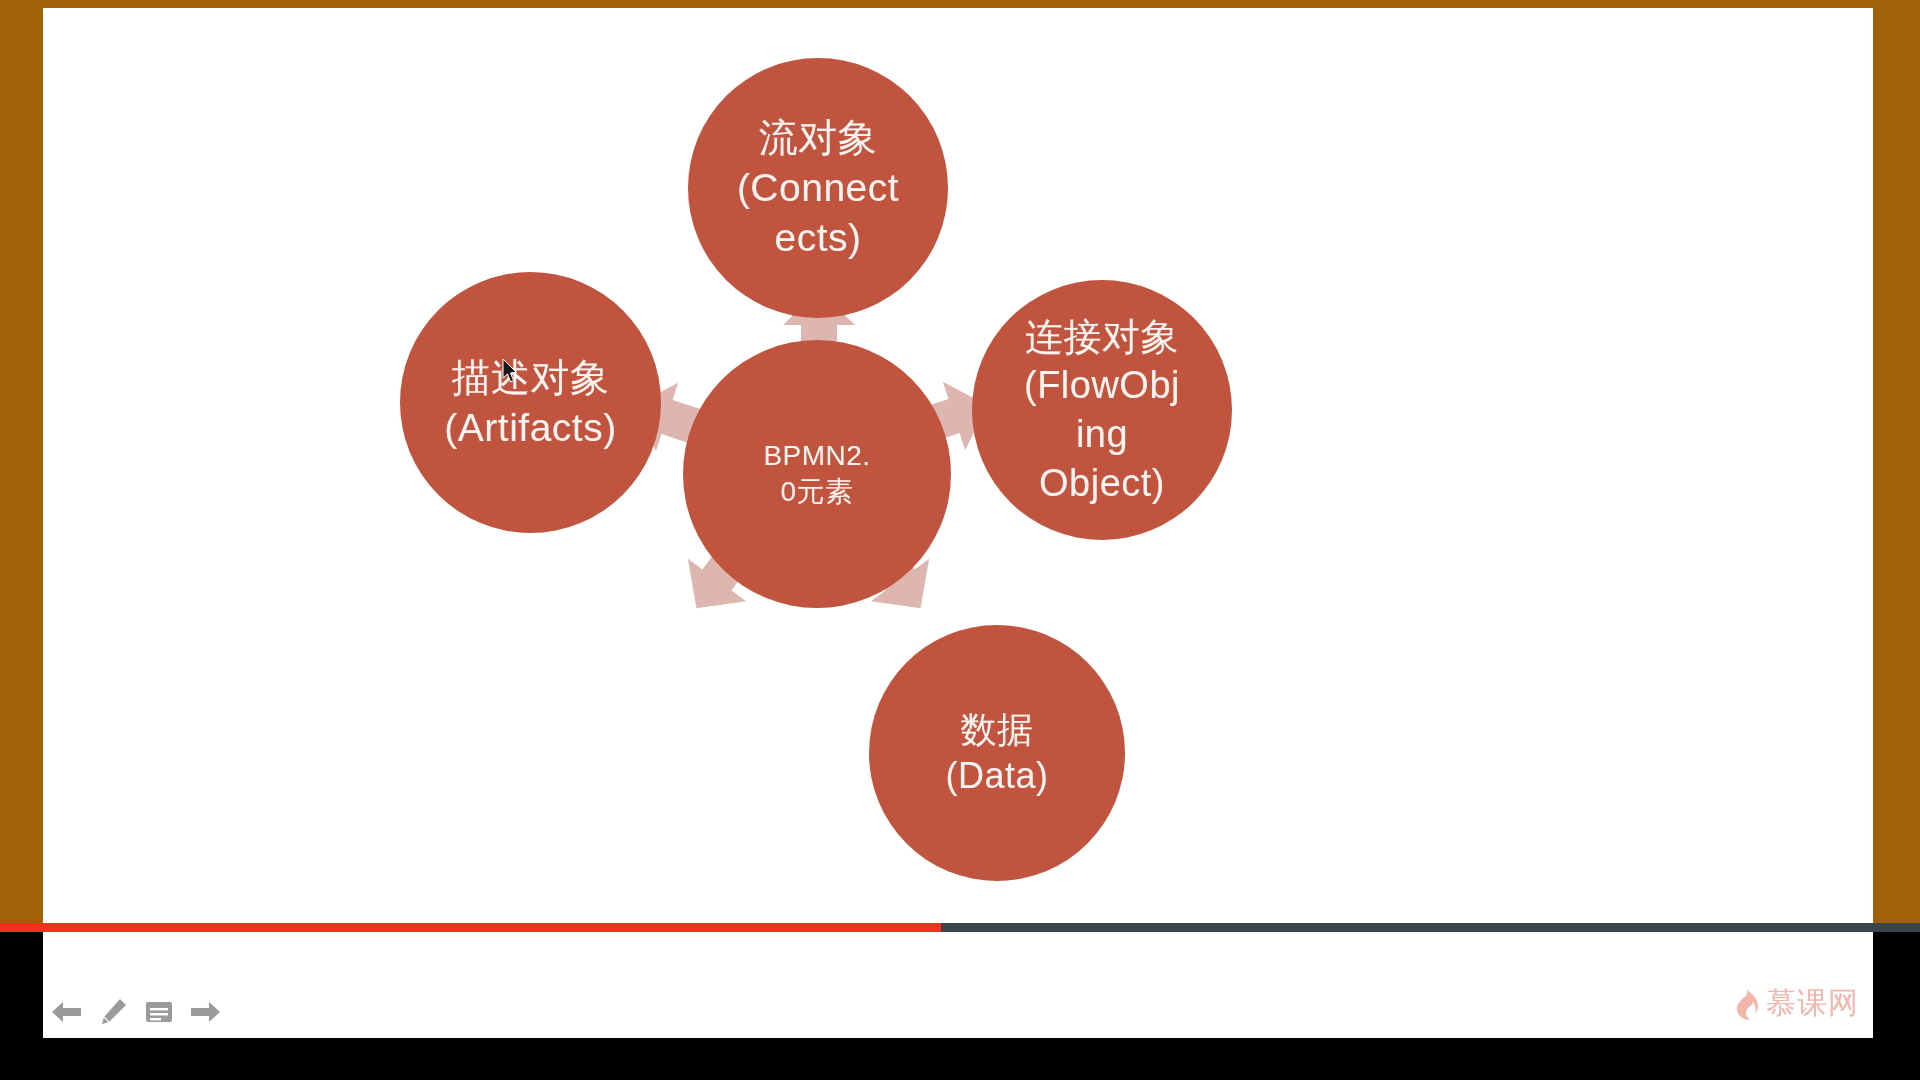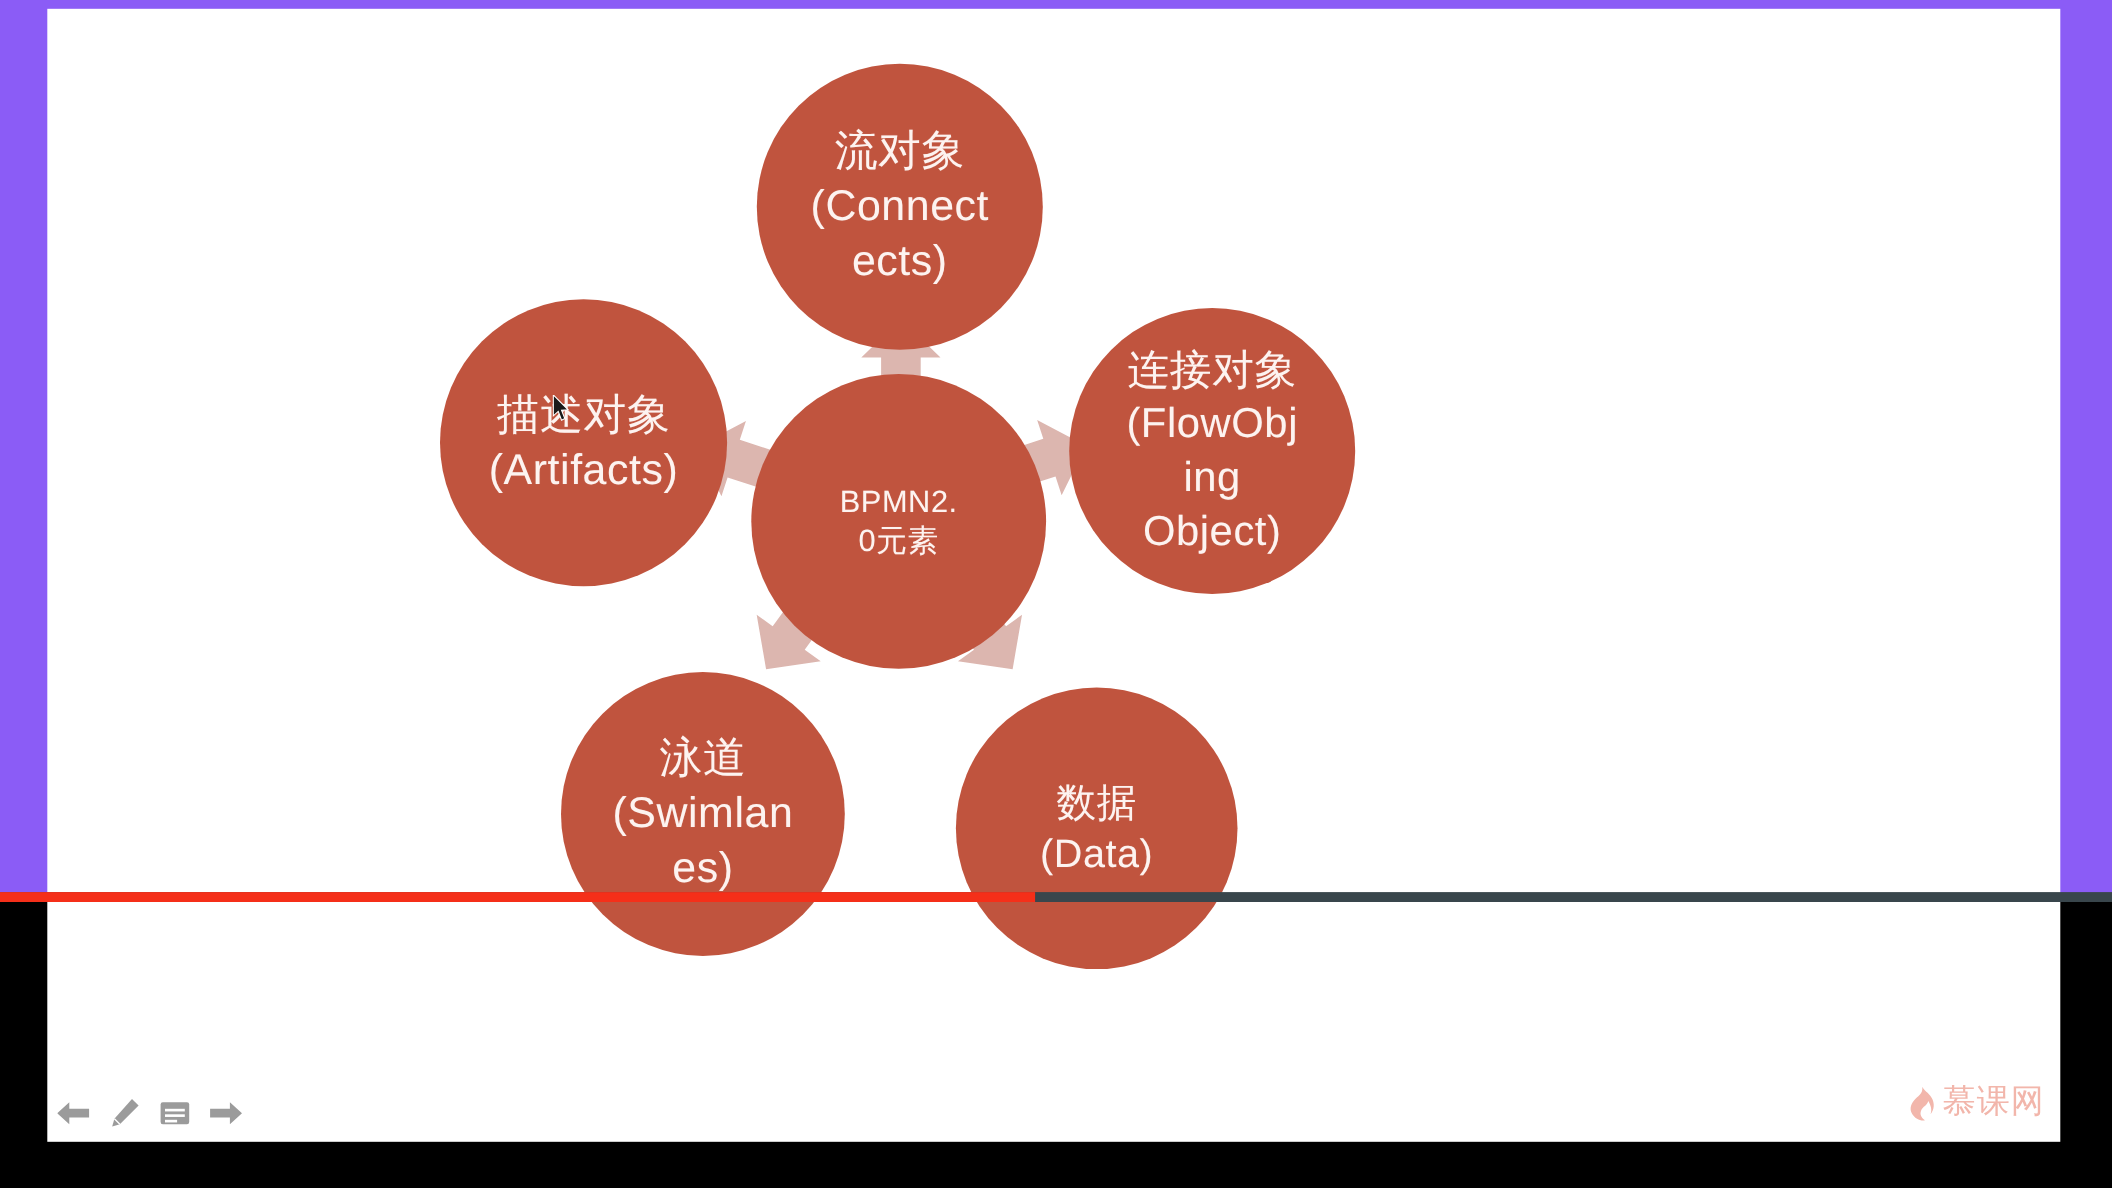--- a/index.html
+++ b/index.html
@@ -8,22 +8,22 @@
     background: #000000;
     width: 1920px;
     height: 1080px;
     overflow: hidden;
     font-family: "Liberation Sans", "DejaVu Sans", sans-serif;
   }
 
   #viewport {
     position: relative;
     width: 1920px;
-    height: 820px;
-    background: #8b5cf6;
+    height: 932px;
+    background: #a16207;
   }
 
   
   #slide-canvas {
     position: absolute;
     left: 43px;
     top: 8px;
     width: 1830px;
     height: 1030px;
     background: #ffffff;
@@ -198,25 +198,20 @@
       <span class="line">(FlowObj</span>
       <span class="line">ing</span>
       <span class="line">Object)</span>
     </div>
 
     <div class="node-circle" id="node-data" style="background: rgb(192, 84, 62); color: rgb(253, 243, 240);">
       <span class="line">数据</span>
       <span class="line">(Data)</span>
     </div>
 
-    <div class="node-circle" id="node-swimlanes" style="background: rgb(192, 84, 62); color: rgb(253, 243, 240);">
-      <span class="line">泳道</span>
-      <span class="line">(Swimlan</span>
-      <span class="line">es)</span>
-    </div>
 
     <div class="node-circle" id="node-artifacts" style="background: rgb(192, 84, 62); color: rgb(253, 243, 240);">
       <span class="line">描述对象</span>
       <span class="line">(Artifacts)</span>
     </div>
 
     <div class="node-circle" id="node-center" style="background: rgb(192, 84, 62); color: rgb(253, 243, 240);">
       <span class="line">BPMN2.</span>
       <span class="line">0元素</span>
     </div>

